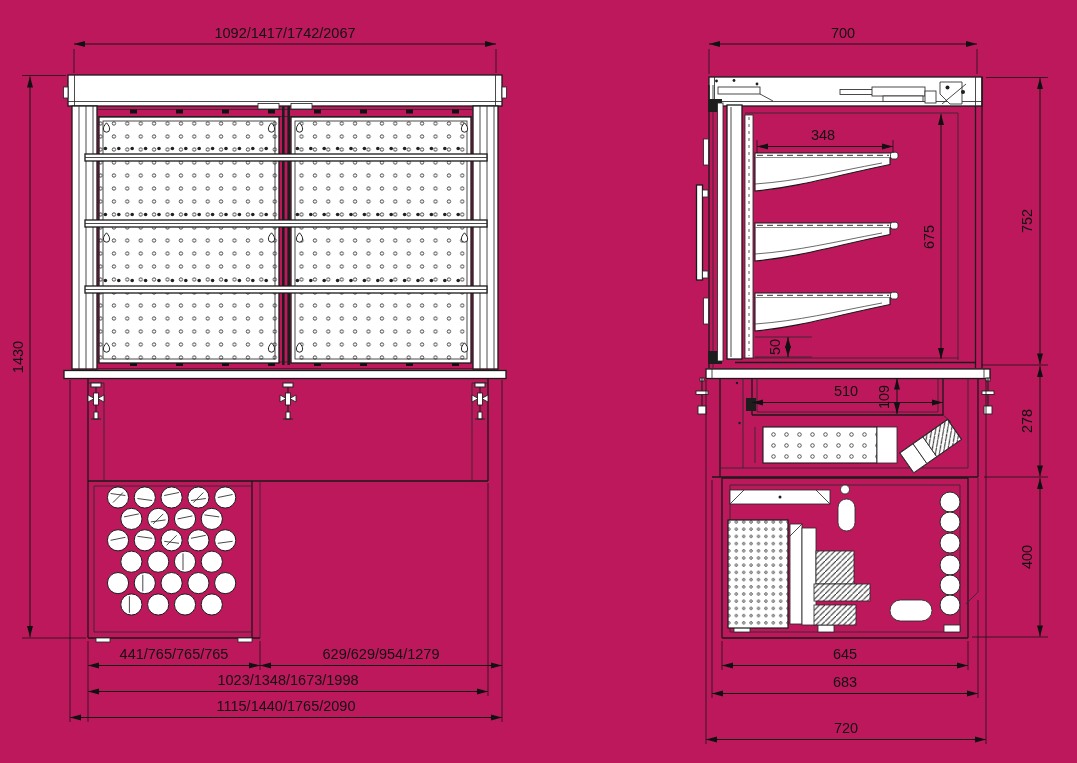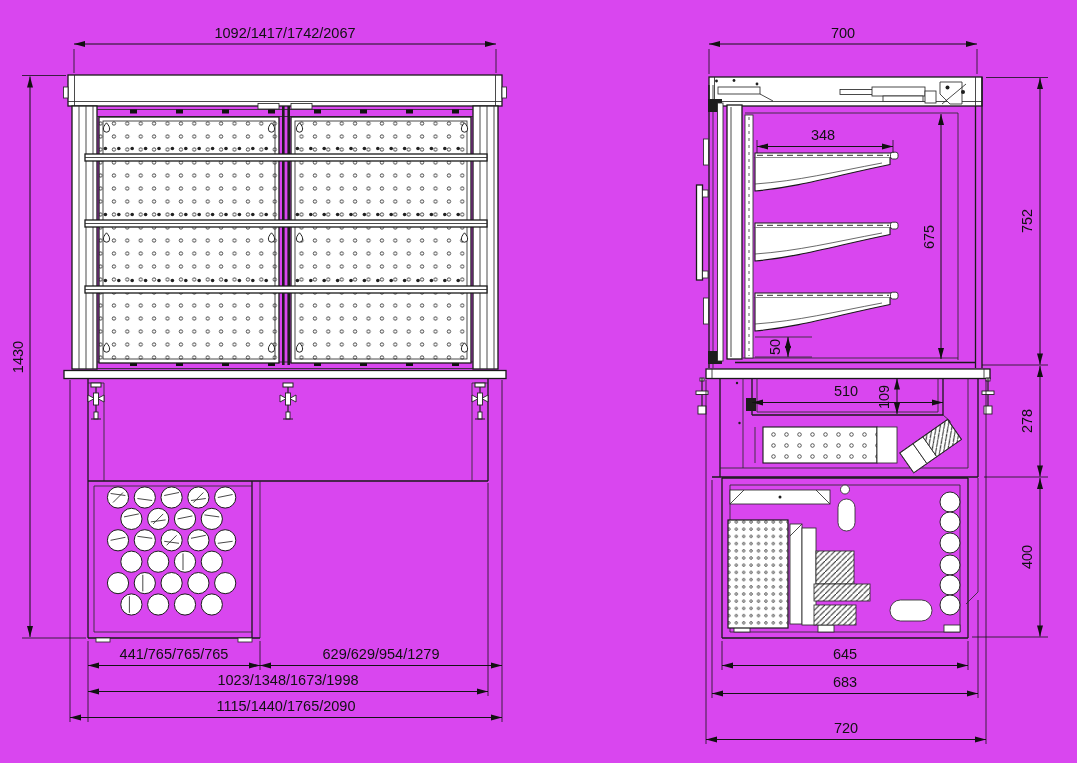--- a/index.html
+++ b/index.html
@@ -1,16 +1,16 @@
 <!DOCTYPE html>
 <html><head>
 <meta charset="utf-8">
 <style>
   html,body { margin:0; padding:0; background:#ffffff; }
-  .canvas { width:1077px; height:763px; background:#d946ef; position:relative; }
+  .canvas { width:1077px; height:763px; background:#be185d; position:relative; }
   svg { display:block; }
   .ln  { stroke:#1a1a1a; stroke-width:1.3; fill:none; }
   .lnw { stroke:#1a1a1a; stroke-width:1.3; fill:#ffffff; }
   .ln2 { stroke:#2a2a2a; stroke-width:0.85; fill:none; }
   .ln2w{ stroke:#2a2a2a; stroke-width:0.85; fill:#ffffff; }
   .blk { fill:#1d1d1d; stroke:none; }
   .dim { stroke:#141414; stroke-width:1; fill:none; }
   .ext { stroke:#141414; stroke-width:0.8; fill:none; }
   .dimtxt { font-family:"Liberation Sans", sans-serif; font-size:14.5px; fill:#111; text-anchor:middle; }
 </style>

